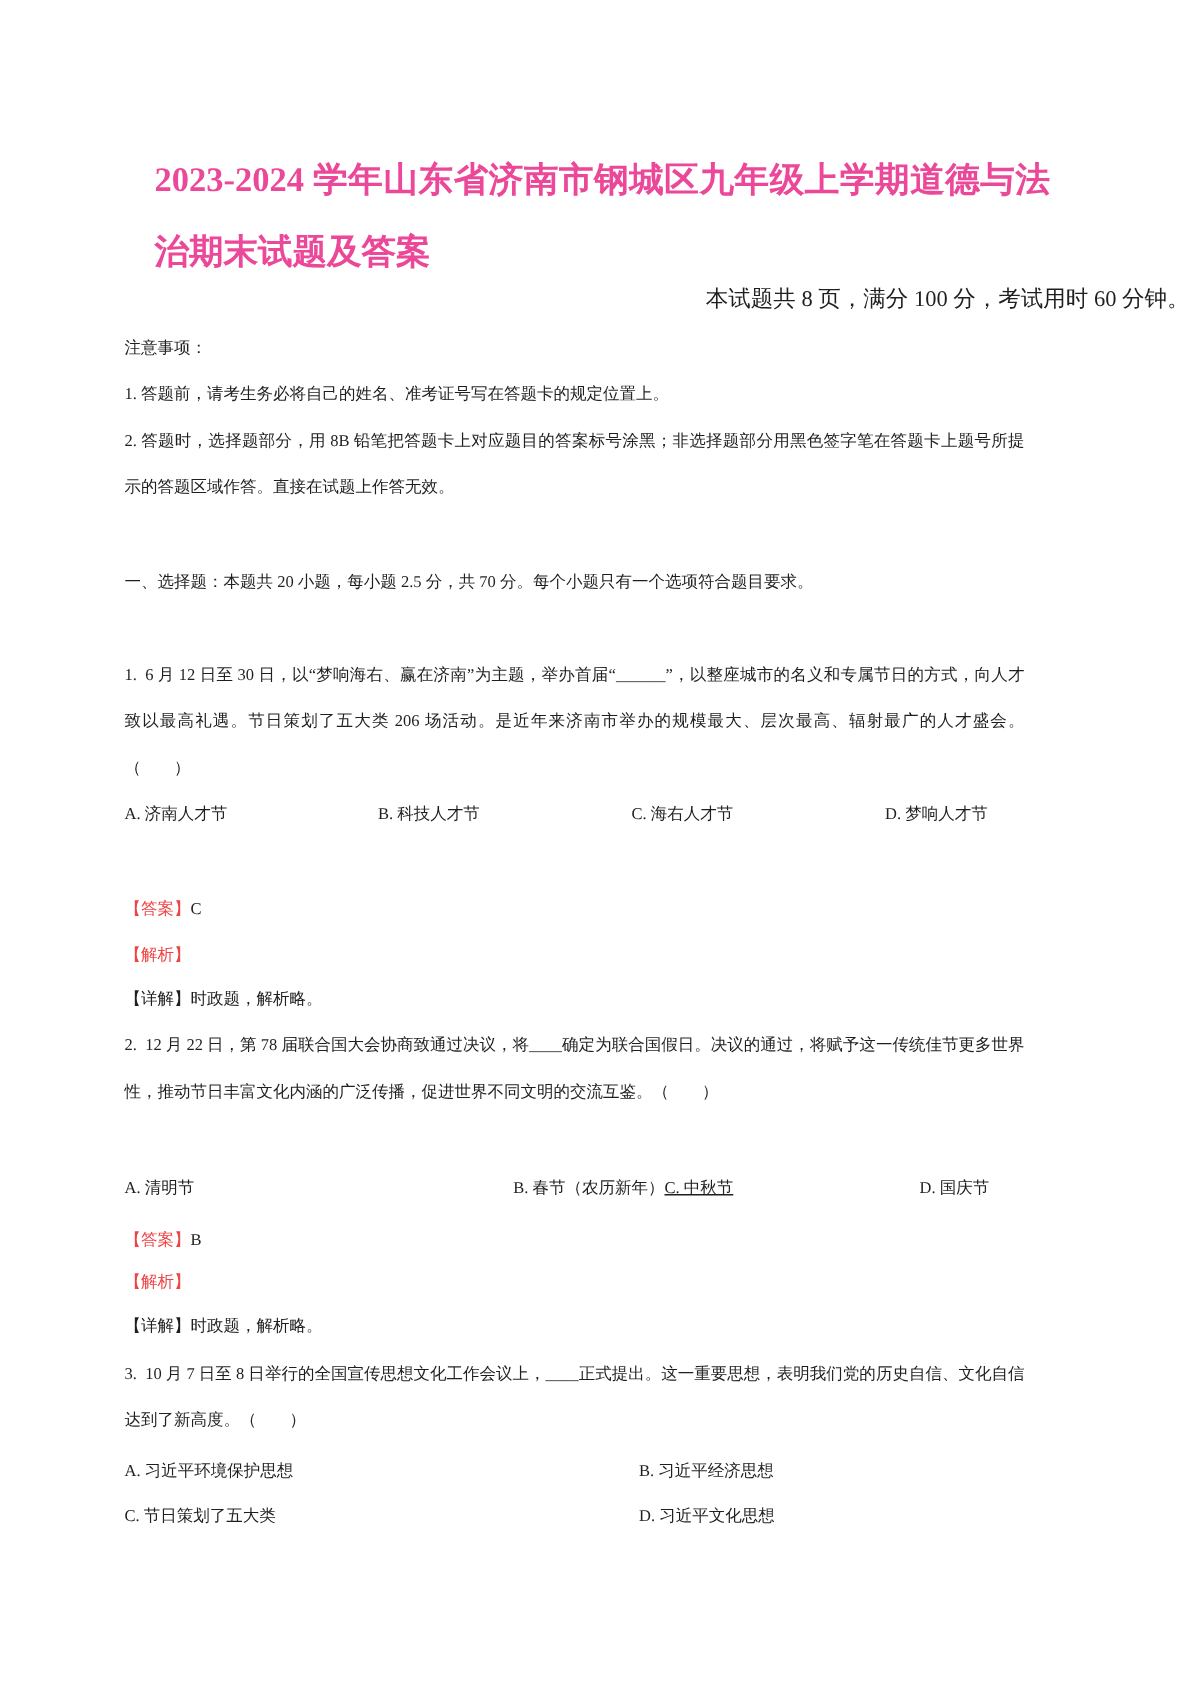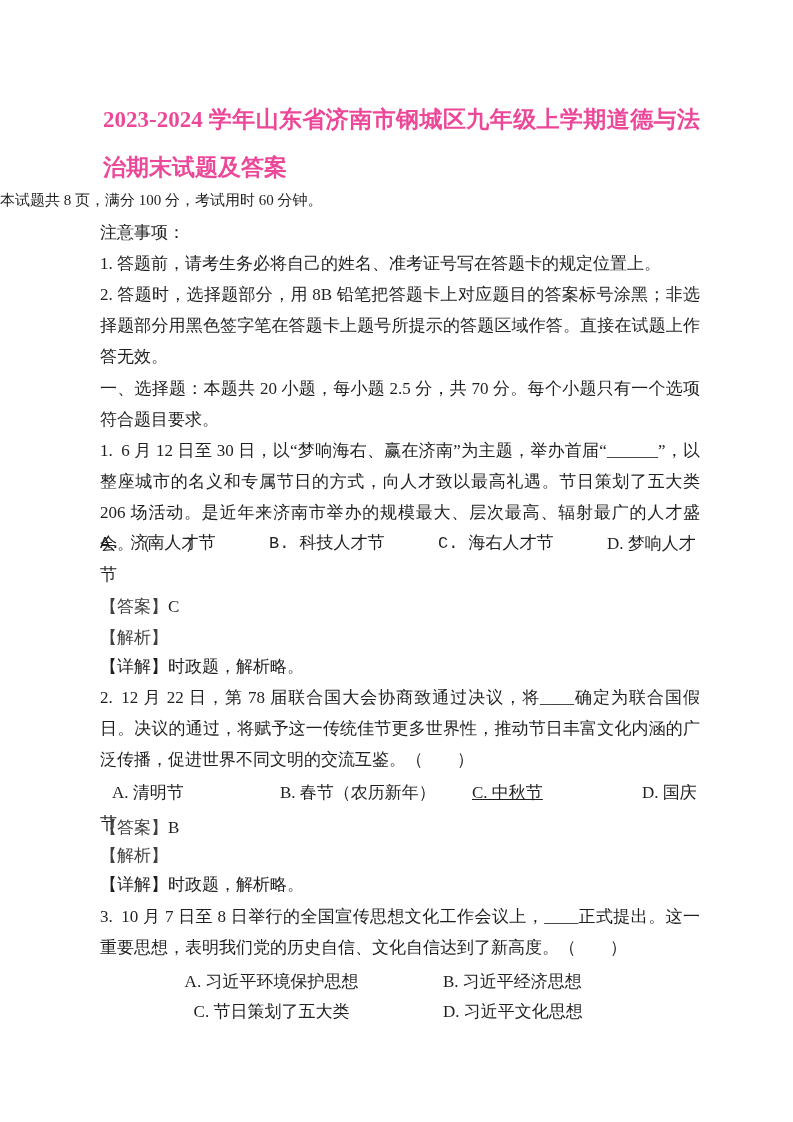--- a/index.html
+++ b/index.html
@@ -12,33 +12,33 @@
     overflow:hidden;
   }
   .abs{position:absolute;}
   .doc-title{
     left:103px;top:96px;width:597px;
     font-size:23px;font-weight:bold;color:#ec4899;
     line-height:48px;text-align:justify;
   }
   .subtitle{
     left:0;top:185px;width:793px;
-    font-size:15px;text-align:left;line-height:31px;
+    font-size:15px;text-align:right;line-height:31px;
   }
   .bodyline{
-    left:100px;width:600px;
-    font-size:17px;line-height:31px;
+    left:83px;width:600px;
+    font-size:11px;line-height:31px;
   }
   .just{text-align:justify;}
-  .blue{color:#404040;}
-  .col169{display:inline-block;width:169px;vertical-align:top;font-family:Liberation Mono, monospace;}
-  .col168{display:inline-block;width:168px;vertical-align:top;margin-left:12px;}
-  .col192{display:inline-block;width:192px;vertical-align:top;}
+  .blue{color:#ef4444;}
+  .col169{display:inline-block;width:169px;vertical-align:top;}
+  .col168{display:inline-block;width:168px;vertical-align:top;}
+  .col192{display:inline-block;width:192px;vertical-align:top;text-align:right;}
   .col170{display:inline-block;width:170px;vertical-align:top;text-decoration:underline;}
-  .col343{display:inline-block;width:343px;vertical-align:top;text-align:center;}
+  .col343{display:inline-block;width:343px;vertical-align:top;}
 </style>
 </head>
 <body>
 
 <div class="page">
 
   <div class="abs doc-title">2023-2024 学年山东省济南市钢城区九年级上学期道德与法治期末试题及答案</div>
 
   <div class="abs subtitle">本试题共 8 页，满分 100 分，考试用时 60 分钟。</div>
 

